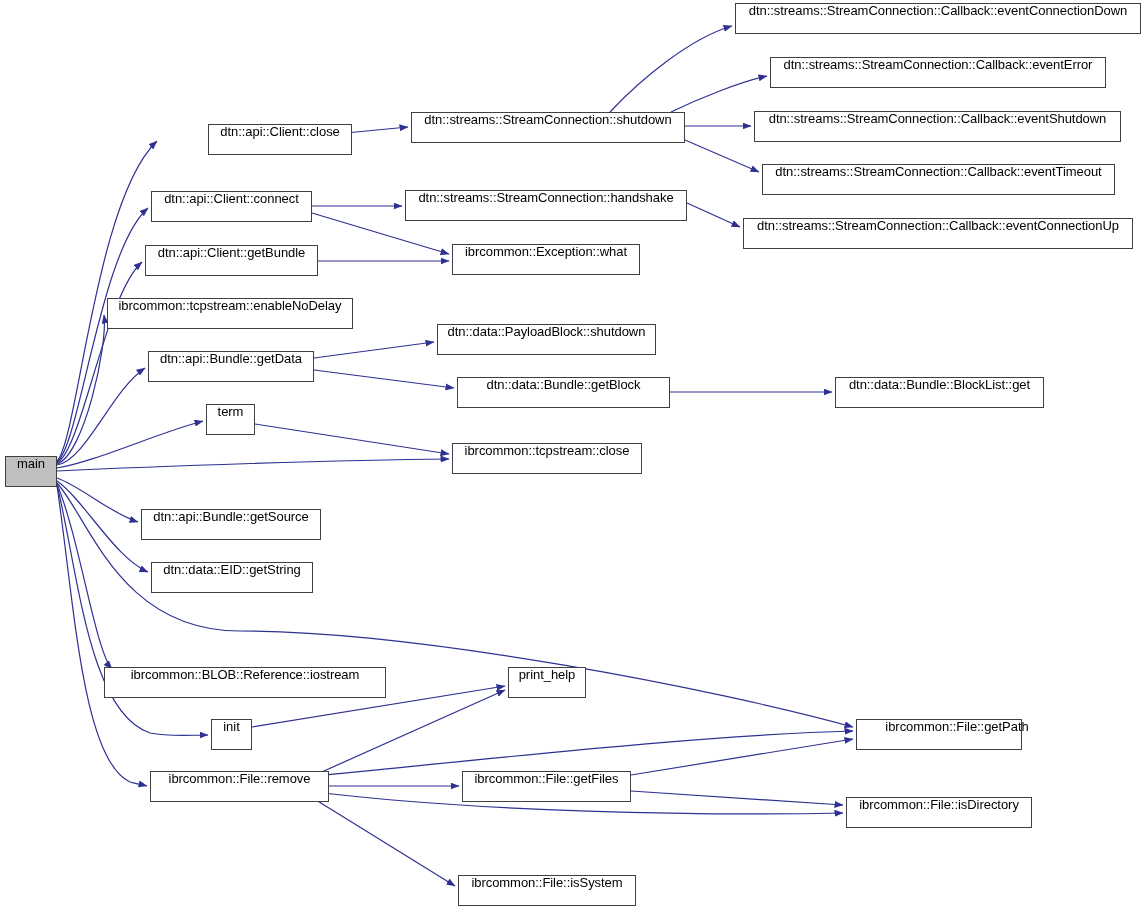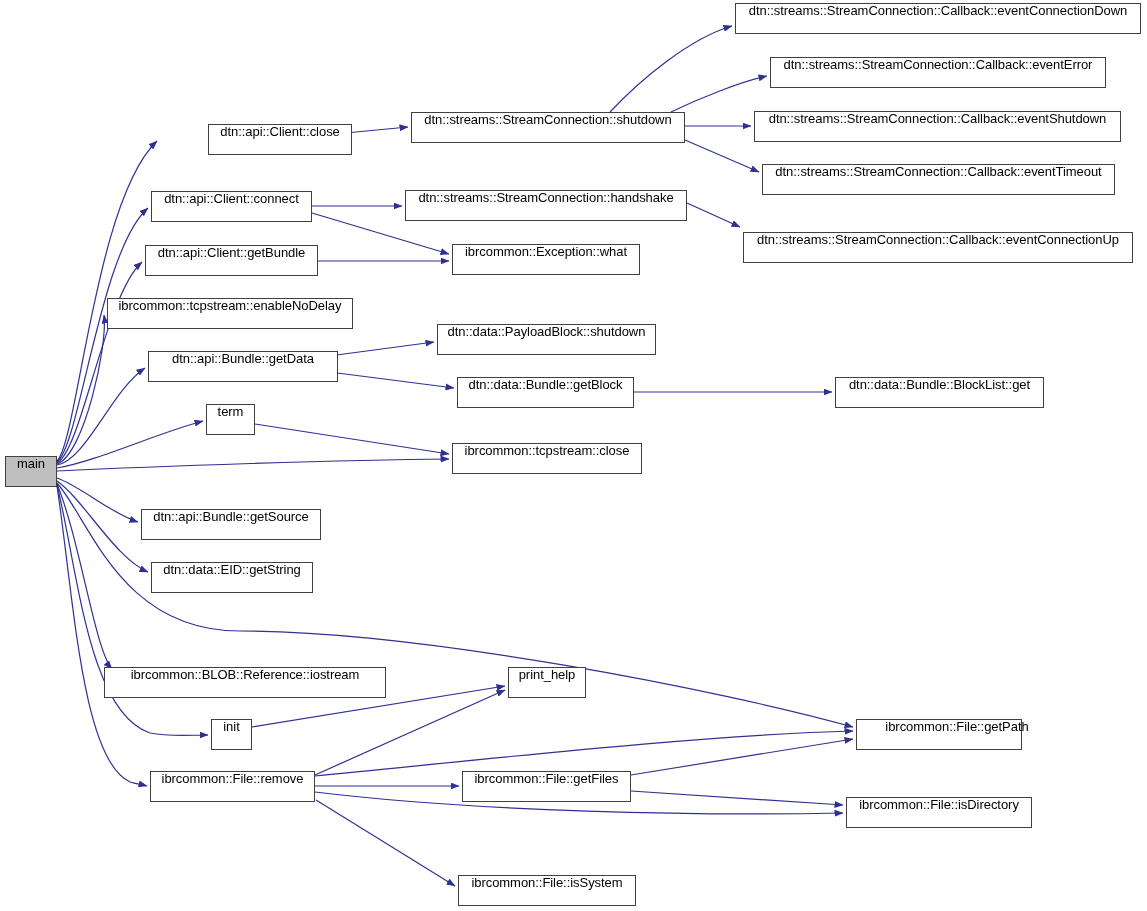--- a/index.html
+++ b/index.html
@@ -102,54 +102,54 @@
       </div>
       <div class="node" style="left: 151px; top: 191px; width: 161px; height: 31px;">
         <span class="node-label">dtn::api::Client::connect</span>
       </div>
       <div class="node" style="left: 145px; top: 245px; width: 173px; height: 31px;">
         <span class="node-label">dtn::api::Client::getBundle</span>
       </div>
       <div class="node" style="left: 107px; top: 298px; width: 246px; height: 31px;">
         <span class="node-label">ibrcommon::tcpstream::enableNoDelay</span>
       </div>
-      <div class="node" style="left: 148px; top: 351px; width: 190px; height: 31px;">
+      <div class="node" style="left: 148px; top: 351px; width: 166px; height: 31px;">
         <span class="node-label">dtn::api::Bundle::getData</span>
       </div>
       <div class="node" style="left: 206px; top: 404px; width: 49px; height: 31px;">
         <span class="node-label">term</span>
       </div>
       <div class="node" style="left: 141px; top: 509px; width: 180px; height: 31px;">
         <span class="node-label">dtn::api::Bundle::getSource</span>
       </div>
       <div class="node" style="left: 151px; top: 562px; width: 162px; height: 31px;">
         <span class="node-label">dtn::data::EID::getString</span>
       </div>
       <div class="node" style="left: 104px; top: 667px; width: 282px; height: 31px;">
         <span class="node-label">ibrcommon::BLOB::Reference::iostream</span>
       </div>
       <div class="node" style="left: 211px; top: 719px; width: 41px; height: 31px;">
         <span class="node-label">init</span>
       </div>
-      <div class="node" style="left: 150px; top: 771px; width: 165px; height: 31px;">
+      <div class="node" style="left: 150px; top: 771px; width: 179px; height: 31px;">
         <span class="node-label">ibrcommon::File::remove</span>
       </div>
       <div class="node" style="left: 411px; top: 112px; width: 274px; height: 31px;">
         <span class="node-label">dtn::streams::StreamConnection::shutdown</span>
       </div>
       <div class="node" style="left: 405px; top: 190px; width: 282px; height: 31px;">
         <span class="node-label">dtn::streams::StreamConnection::handshake</span>
       </div>
       <div class="node" style="left: 452px; top: 244px; width: 188px; height: 31px;">
         <span class="node-label">ibrcommon::Exception::what</span>
       </div>
       <div class="node" style="left: 437px; top: 324px; width: 219px; height: 31px;">
         <span class="node-label">dtn::data::PayloadBlock::shutdown</span>
       </div>
-      <div class="node" style="left: 457px; top: 377px; width: 177px; height: 31px;">
+      <div class="node" style="left: 457px; top: 377px; width: 213px; height: 31px;">
         <span class="node-label">dtn::data::Bundle::getBlock</span>
       </div>
       <div class="node" style="left: 452px; top: 443px; width: 190px; height: 31px;">
         <span class="node-label">ibrcommon::tcpstream::close</span>
       </div>
       <div class="node" style="left: 508px; top: 667px; width: 78px; height: 31px;">
         <span class="node-label">print_help</span>
       </div>
       <div class="node" style="left: 462px; top: 771px; width: 169px; height: 31px;">
         <span class="node-label">ibrcommon::File::getFiles</span>
@@ -162,21 +162,21 @@
       </div>
       <div class="node" style="left: 770px; top: 57px; width: 336px; height: 31px;">
         <span class="node-label">dtn::streams::StreamConnection::Callback::eventError</span>
       </div>
       <div class="node" style="left: 754px; top: 111px; width: 367px; height: 31px;">
         <span class="node-label">dtn::streams::StreamConnection::Callback::eventShutdown</span>
       </div>
       <div class="node" style="left: 762px; top: 164px; width: 353px; height: 31px;">
         <span class="node-label">dtn::streams::StreamConnection::Callback::eventTimeout</span>
       </div>
-      <div class="node" style="left: 743px; top: 232px; width: 390px; height: 31px;">
+      <div class="node" style="left: 743px; top: 218px; width: 390px; height: 31px;">
         <span class="node-label">dtn::streams::StreamConnection::Callback::eventConnectionUp</span>
       </div>
       <div class="node" style="left: 835px; top: 377px; width: 209px; height: 31px;">
         <span class="node-label">dtn::data::Bundle::BlockList::get</span>
       </div>
       <div class="node" style="left: 856px; top: 719px; width: 166px; height: 31px; padding-left: 36px;">
         <span class="node-label">ibrcommon::File::getPath</span>
       </div>
       <div class="node" style="left: 846px; top: 797px; width: 186px; height: 31px;">
         <span class="node-label">ibrcommon::File::isDirectory</span>

